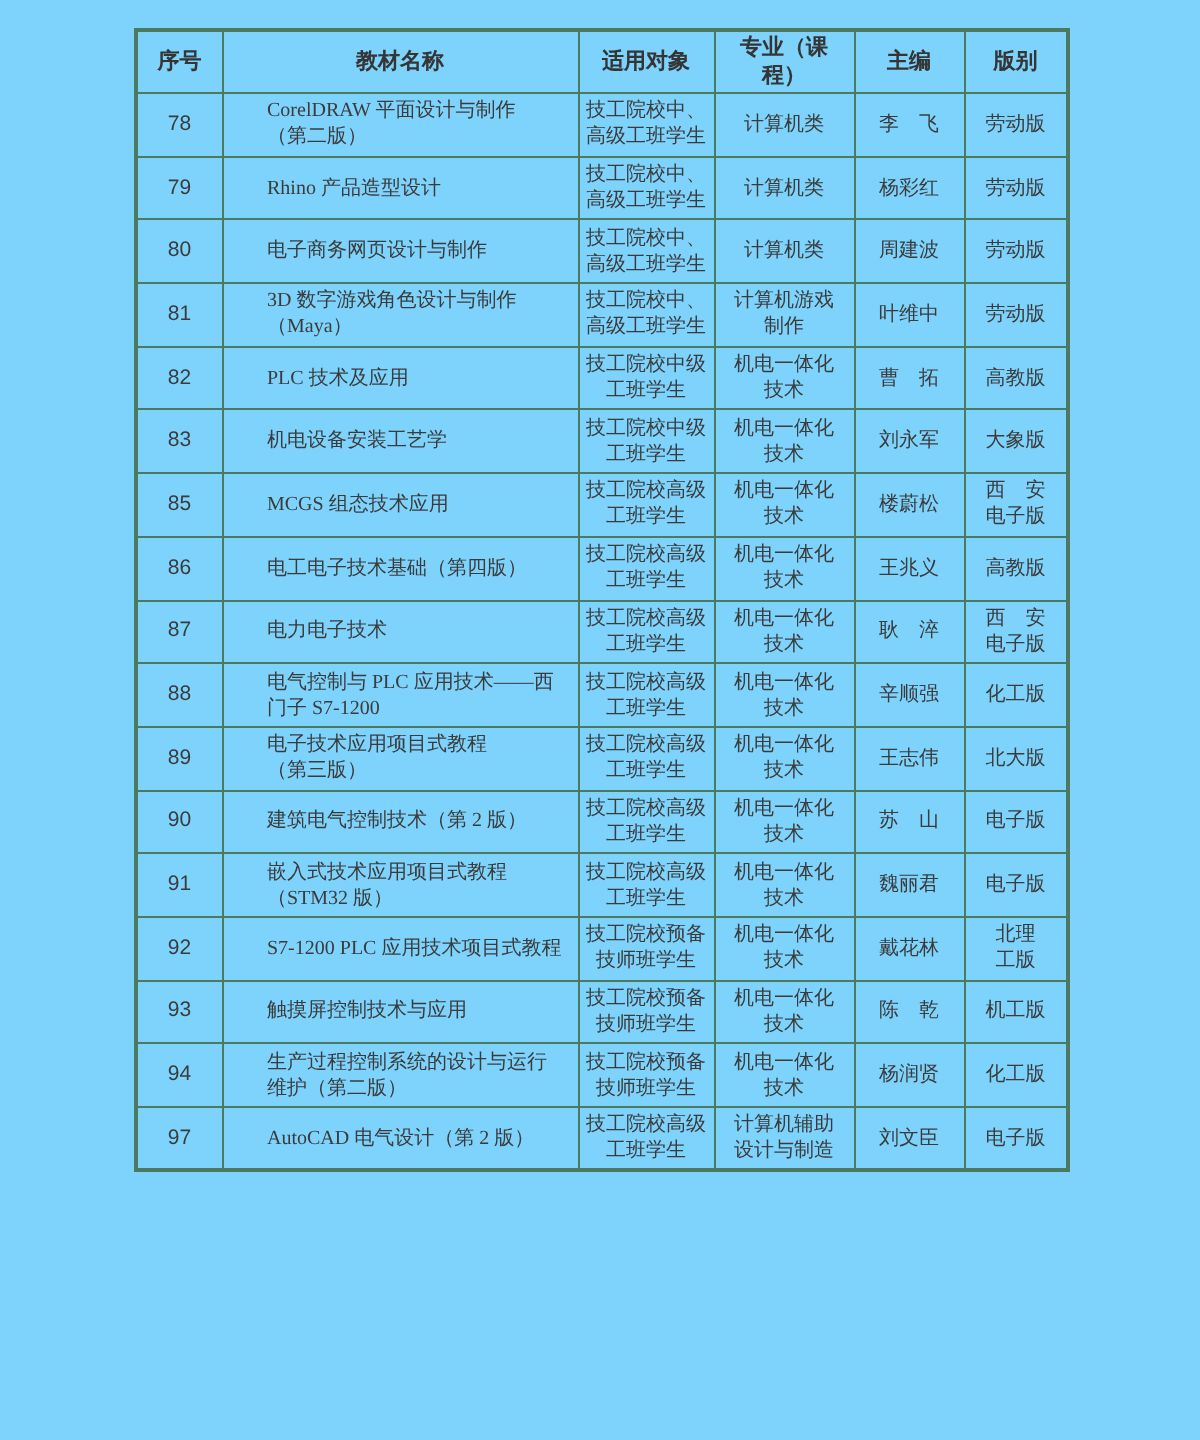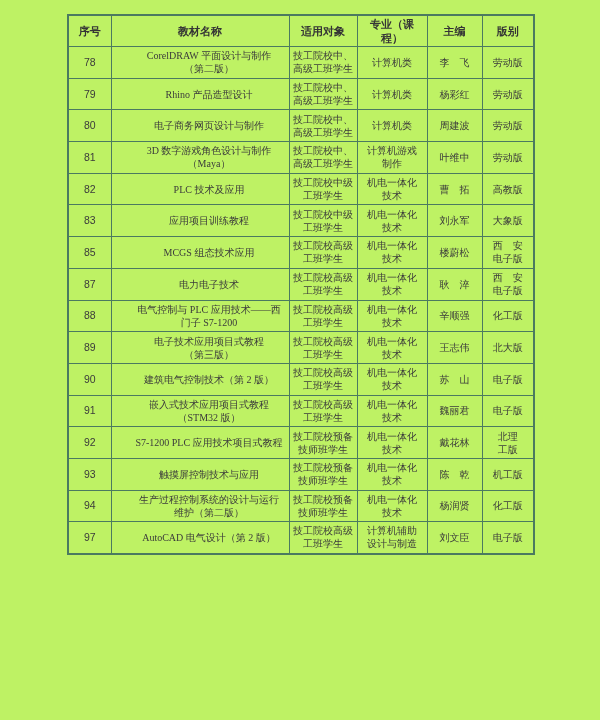--- a/index.html
+++ b/index.html
@@ -52,29 +52,29 @@
     font-weight: bold;
     line-height: 14px;
     color: #353535;
   }
   tbody tr { height: 31.7px; }
   td.cell-no {
     font-size: 10.5px;
     font-family: Liberation Sans, sans-serif;
   }
   td.cell-title {
-    text-align: center;
+    text-align: left;
     padding-left: 22px;
     padding-right: 4px;
   }
 </style>
 </head>
 <body style="color: rgb(59, 59, 59);">
 
-<div class="sheet" style="background: #bef264;">
+<div class="sheet" style="background: #7dd3fc;">
   <table class="doc-table">
     <colgroup>
       <col class="c-no">
       <col class="c-title">
       <col class="c-audience">
       <col class="c-major">
       <col class="c-editor">
       <col class="c-publisher">
     </colgroup>
     <thead>
@@ -137,21 +137,21 @@
     <td class="cell-audience">技工院校中级
 工班学生</td>
     <td class="cell-major">机电一体化
 技术</td>
     <td class="cell-editor">曹　拓</td>
     <td class="cell-publisher">高教版</td>
   </tr>
 
   <tr>
     <td class="cell-no">83</td>
-    <td class="cell-title">应用项目训练教程</td>
+    <td class="cell-title">机电设备安装工艺学</td>
     <td class="cell-audience">技工院校中级
 工班学生</td>
     <td class="cell-major">机电一体化
 技术</td>
     <td class="cell-editor">刘永军</td>
     <td class="cell-publisher">大象版</td>
   </tr>
 
 
   <tr>
@@ -159,20 +159,30 @@
     <td class="cell-title">MCGS 组态技术应用</td>
     <td class="cell-audience">技工院校高级
 工班学生</td>
     <td class="cell-major">机电一体化
 技术</td>
     <td class="cell-editor">楼蔚松</td>
     <td class="cell-publisher">西　安
 电子版</td>
   </tr>
 
+  <tr>
+    <td class="cell-no">86</td>
+    <td class="cell-title">电工电子技术基础（第四版）</td>
+    <td class="cell-audience">技工院校高级
+工班学生</td>
+    <td class="cell-major">机电一体化
+技术</td>
+    <td class="cell-editor">王兆义</td>
+    <td class="cell-publisher">高教版</td>
+  </tr>
 
   <tr>
     <td class="cell-no">87</td>
     <td class="cell-title">电力电子技术</td>
     <td class="cell-audience">技工院校高级
 工班学生</td>
     <td class="cell-major">机电一体化
 技术</td>
     <td class="cell-editor">耿　淬</td>
     <td class="cell-publisher">西　安

